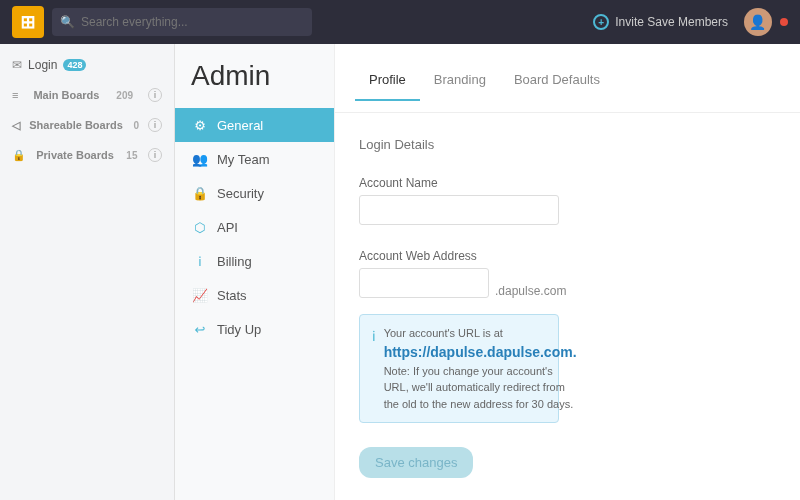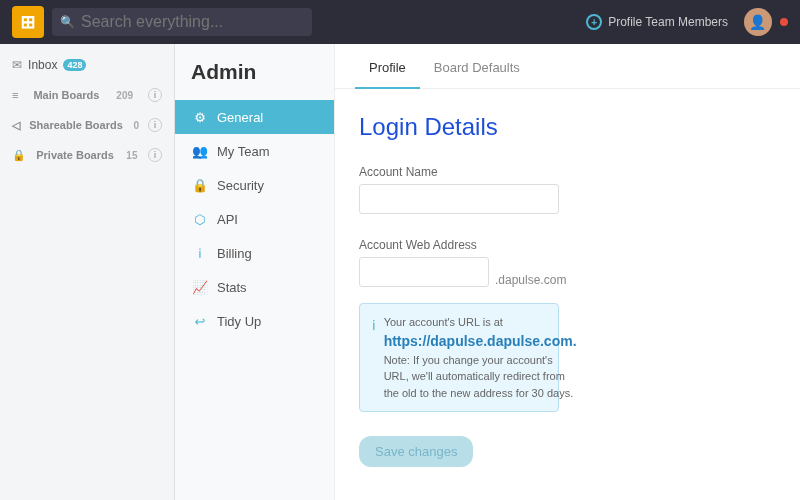--- a/index.html
+++ b/index.html
@@ -31,21 +31,21 @@
       display: flex;
       align-items: center;
       padding: 0 8px;
       gap: 6px;
     }
     .topbar-search input {
       background: transparent;
       border: none;
       outline: none;
       color: #aaa;
-      font-size: 16px;
+      font-size: 12px;
       width: 100%;
     }
     .topbar-spacer { flex: 1; }
     .invite-btn {
       display: flex; align-items: center; gap: 6px;
       color: #ccc;
       font-size: 12px;
       cursor: pointer;
       padding: 4px 8px;
     }
@@ -130,21 +130,21 @@
 
     
     .admin-nav {
       width: 160px;
       background: #f8f9fa;
       border-right: 1px solid #eee;
       padding-top: 16px;
       flex-shrink: 0;
     }
     .admin-title {
-      font-size: 21px; font-weight: 700; color: #333;
+      font-size: 28px; font-weight: 400; color: #333;
       padding: 0 16px 16px;
     }
     .admin-nav-item {
       display: flex; align-items: center; gap: 8px;
       padding: 8px 16px;
       font-size: 13px; color: #555;
       cursor: pointer;
     }
     .admin-nav-item.active {
       background: #4db8d4;
@@ -160,40 +160,40 @@
     }
 
     
     .admin-content {
       flex: 1;
       padding: 0;
     }
     .admin-tabs {
       display: flex;
       border-bottom: 1px solid #eee;
-      padding: 0 20px;
+      padding: 12px 20px;
       background: white;
     }
     .admin-tab {
       padding: 16px 14px 12px;
       font-size: 13px; color: #888;
       cursor: pointer;
       border-bottom: 2px solid transparent;
       margin-bottom: -1px;
     }
     .admin-tab.active {
       color: #333; font-weight: 500;
       border-bottom-color: #4db8d4;
     }
 
     .admin-body {
       padding: 24px 24px;
     }
     .section-title {
-      font-size: 24px; font-weight: 300; color: #1d4ed8;
+      font-size: 13px; font-weight: 300; color: #737373;
     }
     .form-group {
       margin-bottom: 16px;
     }
     .form-label {
       font-size: 12px; color: #666;
       margin-bottom: 5px;
       display: block;
       margin-top: 24px;
     }
@@ -254,32 +254,32 @@
 
 <div class="topbar">
   <div class="topbar-logo">⊞</div>
   <div class="topbar-search">
     <span class="search-icon-svg">🔍</span>
     <input type="text" placeholder="Search everything..." style="">
   </div>
   <div class="topbar-spacer"></div>
   <div class="invite-btn">
     <div class="invite-icon">+</div>
-    <span>Profile Team Members</span>
+    <span>Invite Save Members</span>
   </div>
   <div class="avatar">👤</div>
   <div class="topbar-dot"></div>
 </div>
 
 <div class="main-layout">
 
   <div class="sidebar">
     <div class="sidebar-inbox">
       <span class="inbox-icon">✉</span>
-      <span>Inbox</span>
+      <span>Login</span>
       <span class="badge badge-teal">428</span>
     </div>
 
     <div class="sidebar-section">
       <div class="sidebar-section-header">
         <span>≡</span>
         <span>Main Boards</span>
         <span class="section-count">209</span>
         <div class="info-icon">i</div>
       </div>
@@ -338,20 +338,23 @@
           <div class="nav-icon">↩</div>
           <span>Tidy Up</span>
         </div>
       </div>
 
       <div class="admin-content">
 
         <div class="admin-tabs">
           <div class="admin-tab active">
             <span>Profile</span>
+          </div>
+          <div class="admin-tab">
+            <span>Branding</span>
           </div>
           <div class="admin-tab">
             <span>Board Defaults</span>
           </div>
         </div>
 
         <div class="admin-body">
           <div class="section-title">Login Details</div>
 
           <div class="form-group">

